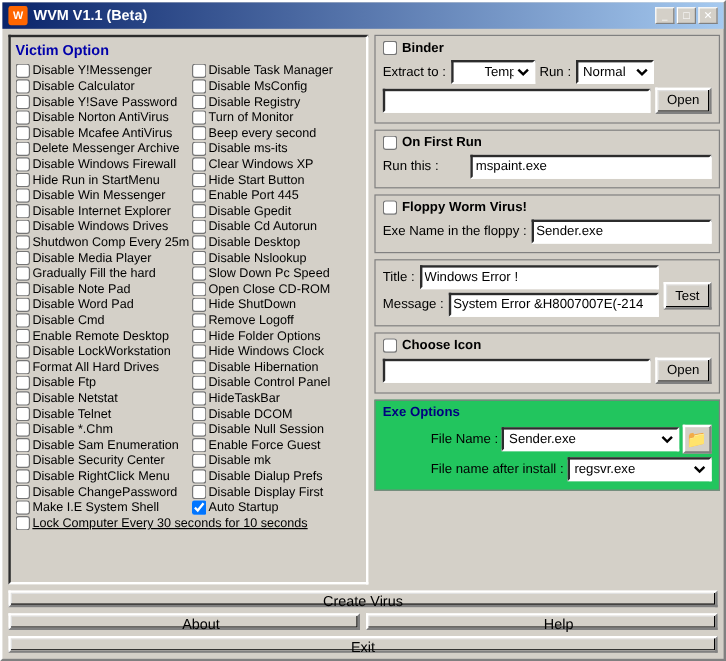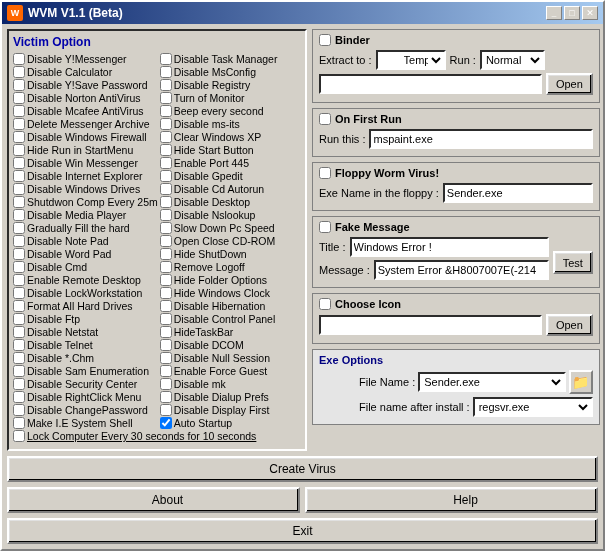--- a/index.html
+++ b/index.html
@@ -168,21 +168,21 @@
       border-color: #ffffff #808080 #808080 #ffffff;
       box-shadow: inset -1px -1px 0 #000, inset 1px 1px 0 #e0e0e0;
       font-size: 11px;
       padding: 2px 8px;
       cursor: pointer;
       height: 22px;
       white-space: nowrap;
     }
     .wide-btn {
       width: 100%;
-      height: 26px;
+      height: 14px;
       background: #d4d0c8;
       border: 2px solid;
       border-color: #ffffff #808080 #808080 #ffffff;
       box-shadow: inset -1px -1px 0 #000, inset 1px 1px 0 #e0e0e0;
       font-size: 12px;
       cursor: pointer;
     }
     .bottom-buttons {
       display: flex;
       gap: 5px;
@@ -193,21 +193,21 @@
     .bottom-row {
       display: flex;
       gap: 5px;
     }
     .bottom-row .wide-btn {
       flex: 1;
       padding-left: 28px;
     }
     .exe-options {
       border: 1px solid #808080;
-      background: #e5e5e5;
+      background: #22c55e;
       padding: 4px 6px;
     }
     .exe-title {
       font-weight: bold;
       color: #000080;
       font-size: 11px;
       margin-bottom: 4px;
     }
     .inline-row {
       display: flex;
@@ -547,40 +547,36 @@
         </div>
       </div>
 
       <div class="section-box">
         <div class="section-header">
           <input type="checkbox" style="">
           <label>On First Run</label>
         </div>
         <div class="row">
           <span class="label-text">Run this :</span>
-          <input type="text" style="flex: 1 1 0%;" value="mspaint.exe">
+          <input type="text" style="flex: 1 1 0%; margin-left: 23px;" value="mspaint.exe">
         </div>
       </div>
 
       <div class="section-box">
         <div class="section-header">
           <input type="checkbox" style="">
           <label style="font-weight:bold;">Floppy Worm Virus!</label>
         </div>
         <div class="row">
           <span class="label-text">Exe Name in the floppy :</span>
           <input type="text" style="flex: 1 1 0%;" value="Sender.exe">
         </div>
       </div>
 
       <div class="section-box">
-        <div class="section-header">
-          <input type="checkbox" style="">
-          <label>Fake Message</label>
-        </div>
         <div style="display:flex;gap:4px;align-items:flex-start;">
           <div style="flex:1;">
             <div class="row">
               <span class="label-text">Title :</span>
               <input type="text" style="flex: 1 1 0%;" value="Windows Error !">
             </div>
             <div class="row">
               <span class="label-text">Message :</span>
               <input type="text" style="flex: 1 1 0%;" value="System Error &amp;H8007007E(-214">
             </div>

